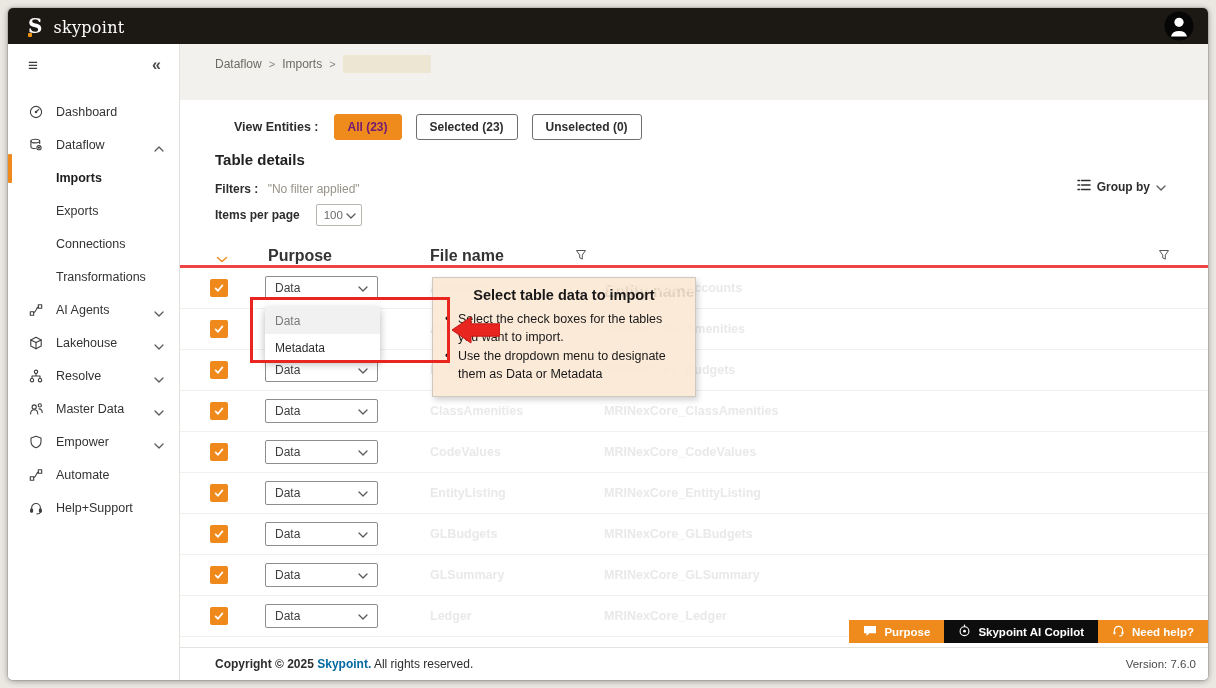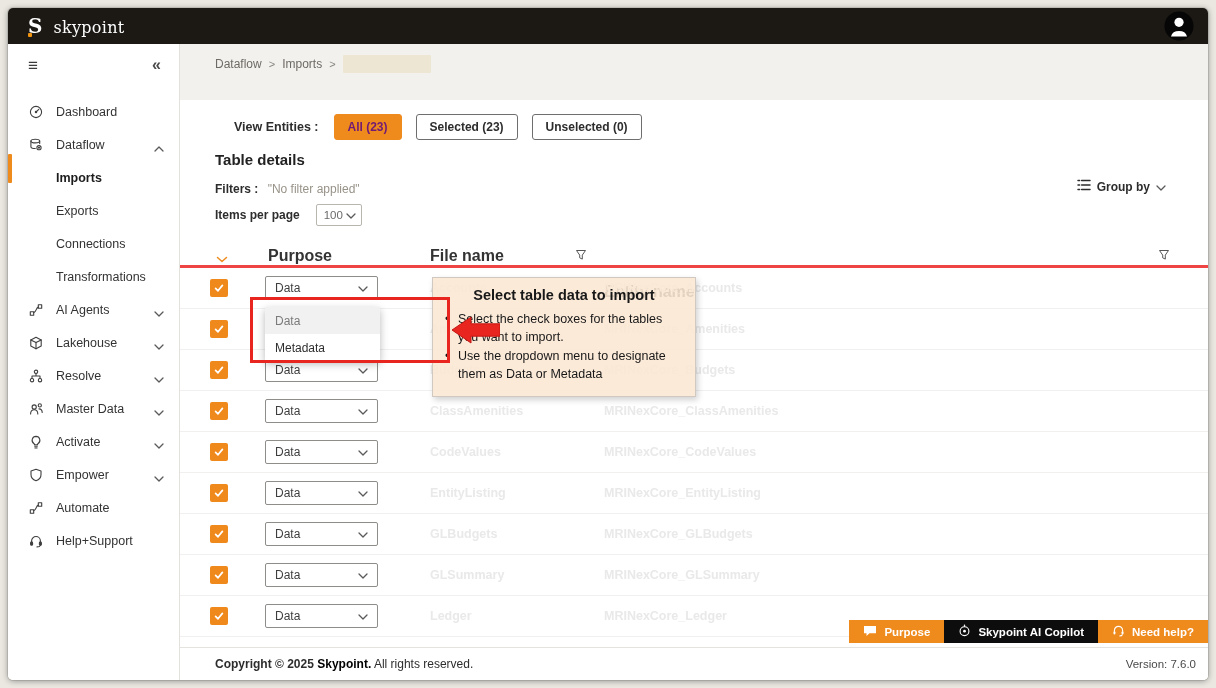--- a/index.html
+++ b/index.html
@@ -101,21 +101,21 @@
 
   .fab-row { position:absolute; right:0; top:520px; display:flex; z-index:8; }
   .fab { height:23px; display:flex; align-items:center; gap:7px; padding:0 14px; font-size:11.5px; font-weight:bold; color:#fff; cursor:pointer; }
   .fab.orange { background:#ef8a1d; }
   .fab.black { background:#0d0d0d; }
 
   .panel-footer { position:absolute; left:0; right:0; bottom:0; height:33px; background:#fff; border-top:1px solid #e5e3df;
                   display:flex; align-items:center; justify-content:space-between; padding:0 12px 0 35px; font-size:12px; z-index:3; }
   .copyright { color:#2d2d2d; }
   .copyright .bold { font-weight:bold; }
-  .brand-link { color:#000000; font-weight:bold; cursor:pointer; }
+  .brand-link { color:#0369a1; font-weight:bold; cursor:pointer; }
   .version { color:#4a4a4a; font-size:11.5px; }
 </style>
 </head>
 <body>
 
 <div class="stage">
   <div class="window">
 
     <div class="topbar">
       <div class="logo">
@@ -247,36 +247,20 @@
 
     <span class="side-icon">
                 <svg width="15" height="14" viewBox="0 0 15 14" fill="none" stroke="#3f3f3f" stroke-width="1.1" stroke-linecap="round" stroke-linejoin="round">
                   <circle cx="5.2" cy="5" r="2.1"></circle>
                   <path d="M1.6 12 c0-2.6 1.6-4.2 3.6-4.2 s3.6 1.6 3.6 4.2"></path>
                   <circle cx="10.8" cy="3.4" r="1.6"></circle>
                   <path d="M10 6.9 c2 .1 3.2 1.6 3.2 3.6"></path>
                 </svg>
               </span>
     <span class="side-label">Master Data</span>
-    <span class="side-chevron">
-                <svg width="10" height="6" viewBox="0 0 10 6">
-                  <path d="M1 1 L5 5 L9 1" fill="none" stroke="#5a5a5a" stroke-width="1.3" stroke-linecap="round" stroke-linejoin="round"></path>
-                </svg>
-              </span>
-  </div>
-            <div class="side-item">
-
-    <span class="side-icon">
-                <svg width="14" height="14" viewBox="0 0 14 14" fill="none" stroke="#3f3f3f" stroke-width="1.1" stroke-linecap="round" stroke-linejoin="round">
-                  <path d="M7 1.4 a3.9 3.9 0 0 1 2.2 7.1 c-.5 .4-.8 .9-.8 1.4 h-2.8 c0-.5-.3-1-.8-1.4 A3.9 3.9 0 0 1 7 1.4 Z"></path>
-                  <path d="M5.7 11.7 h2.6"></path>
-                  <path d="M6 13 h2"></path>
-                </svg>
-              </span>
-    <span class="side-label">Activate</span>
     <span class="side-chevron">
                 <svg width="10" height="6" viewBox="0 0 10 6">
                   <path d="M1 1 L5 5 L9 1" fill="none" stroke="#5a5a5a" stroke-width="1.3" stroke-linecap="round" stroke-linejoin="round"></path>
                 </svg>
               </span>
   </div>
             <div class="side-item">
 
     <span class="side-icon">
                 <svg width="14" height="14" viewBox="0 0 14 14" fill="none" stroke="#3f3f3f" stroke-width="1.1" stroke-linecap="round" stroke-linejoin="round">

